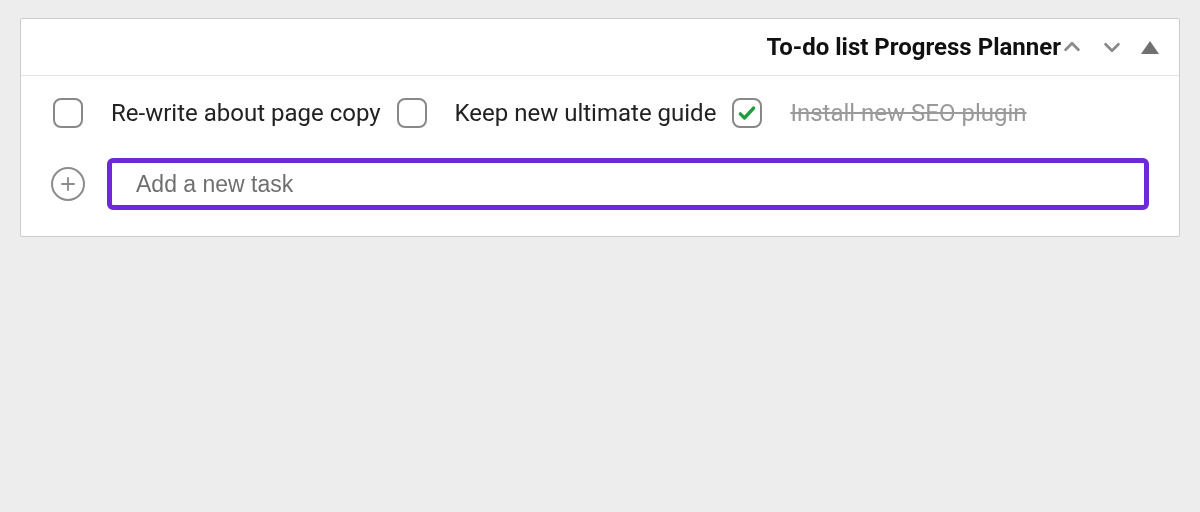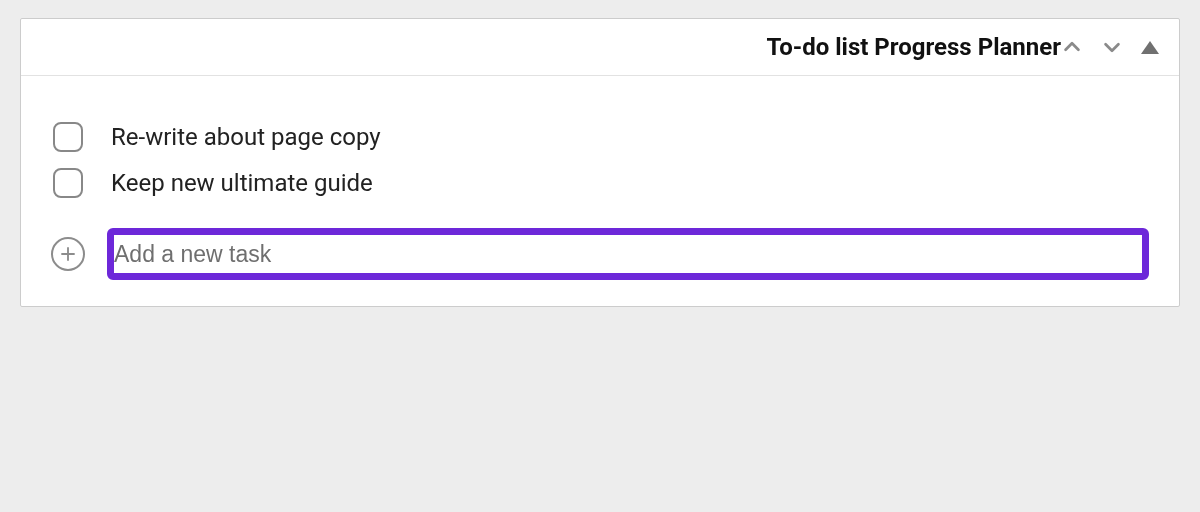--- a/index.html
+++ b/index.html
@@ -55,25 +55,24 @@
     width: 66px; height: 72px;
     flex: 0 0 auto;
   }
   .intro-text {
     font-size: 24px;
     color: #222;
   }
   .task-list {
     list-style: none;
     display: flex;
-    flex-direction: column;
+    flex-direction: row;
     gap: 16px;
     margin-bottom: 30px;
     padding-left: 2px;
-    margin-top: 24px;
   }
   .task-item {
     display: flex;
     align-items: center;
     gap: 28px;
   }
   .checkbox {
     width: 30px; height: 30px;
     border: 2px solid #888;
     border-radius: 8px;
@@ -105,23 +104,23 @@
     align-items: center;
     justify-content: center;
     color: #8c8c8c;
     flex: 0 0 auto;
     background: #fff;
   }
   .plus-btn svg { display: block; }
   .new-task-input {
     flex: 1;
     height: 52px;
-    border: 7px solid #6d28d9;
+    border: 5px solid #6d28d9;
     border-radius: 6px;
-    padding: 0 0;
+    padding: 0 24px;
     font-size: 23px;
     color: #333;
   }
   .new-task-input::placeholder {
     color: #6f6f6f;
   }
 </style>
 </head>
 <body>
 
@@ -152,20 +151,28 @@
       <li class="task-item">
         <span class="checkbox"></span>
         <span class="task-label">Re-write about page copy</span>
       </li>
 
       <li class="task-item">
         <span class="checkbox"></span>
         <span class="task-label">Keep new ultimate guide</span>
       </li>
 
+      <li class="task-item">
+        <span class="checkbox checked">
+          <svg width="20" height="20" viewBox="0 0 24 24" fill="none" stroke="#1e9e3e" stroke-width="4" stroke-linecap="round" stroke-linejoin="round">
+              <polyline points="4 13 9 18 20 6"></polyline>
+            </svg>
+        </span>
+        <span class="task-label done">Install new SEO plugin</span>
+      </li>
 
     </ul>
 
     <div class="add-row">
       <span class="plus-btn">
         <svg width="18" height="18" viewBox="0 0 24 24" fill="none" stroke="currentColor" stroke-width="2.5" stroke-linecap="round">
             <line x1="12" y1="4" x2="12" y2="20"></line>
             <line x1="4" y1="12" x2="20" y2="12"></line>
           </svg>
       </span>

